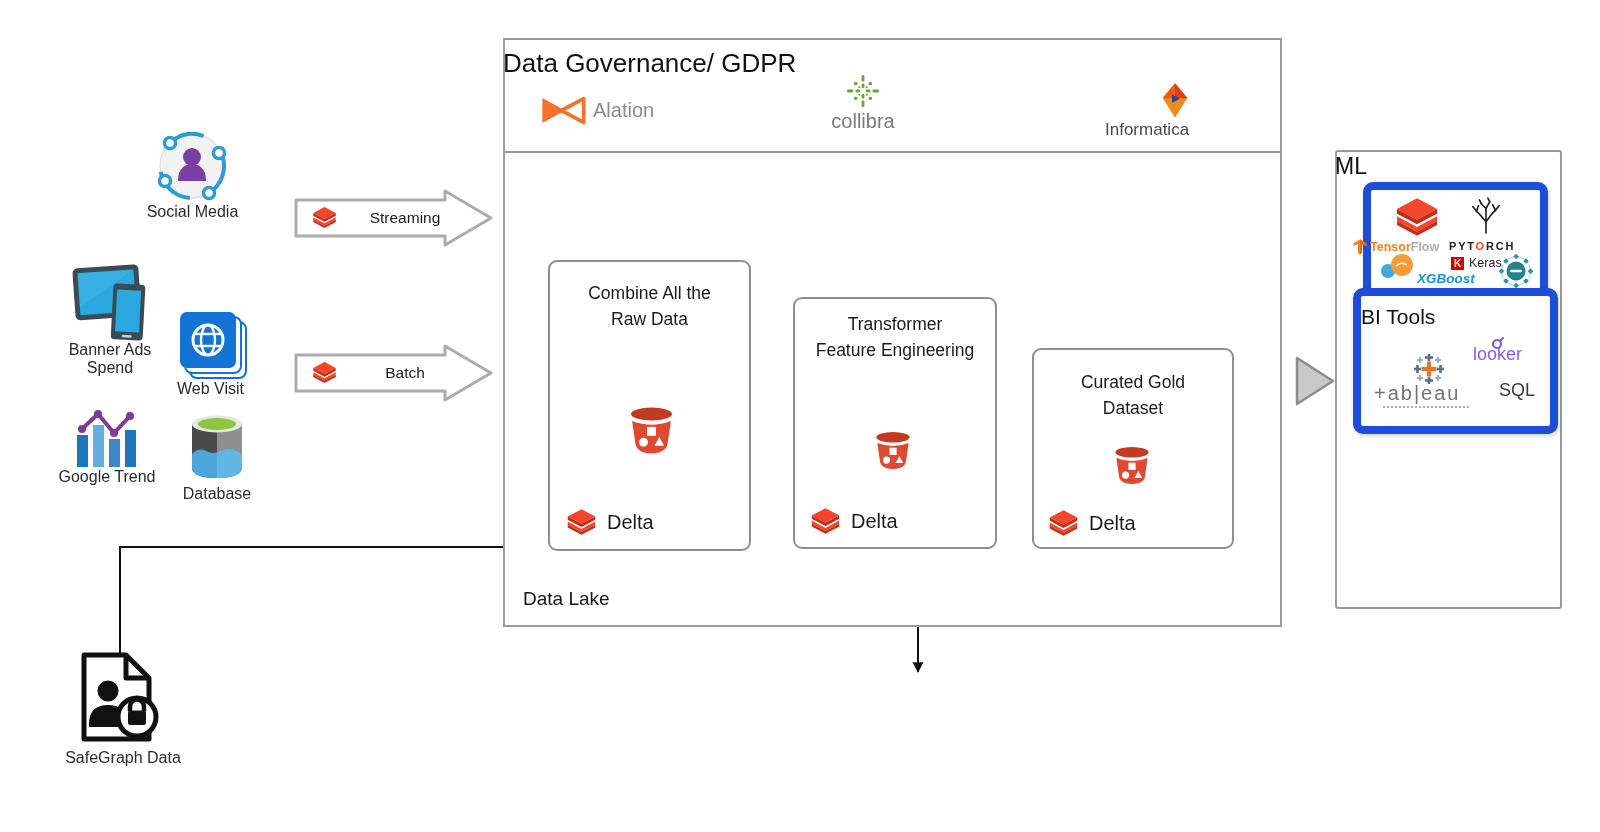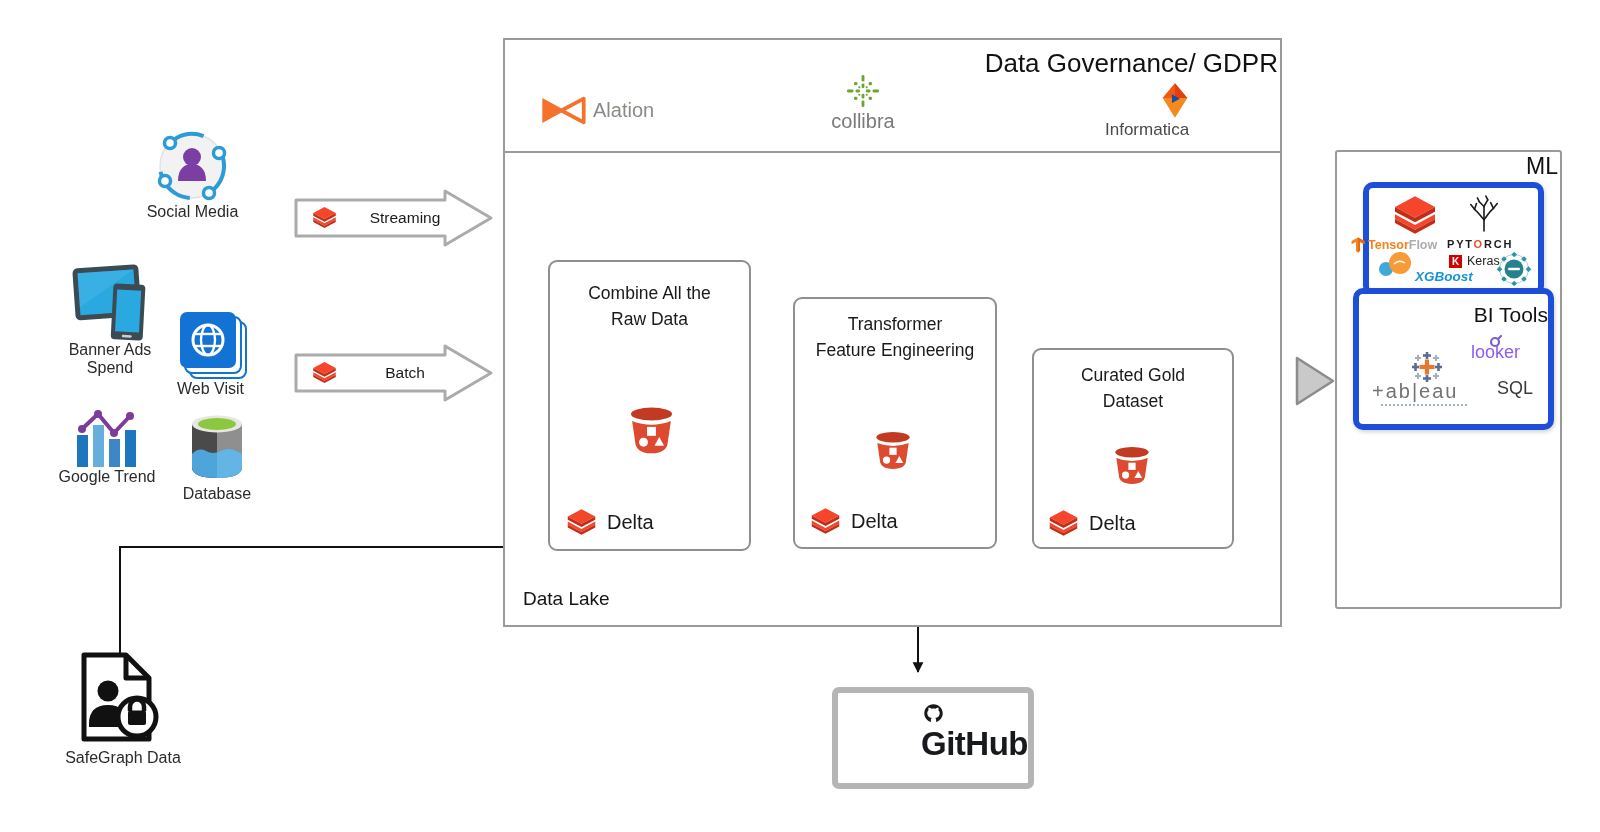--- a/index.html
+++ b/index.html
@@ -1,30 +1,30 @@
 <!DOCTYPE html>
 <html><head>
 <meta charset="utf-8">
 <style>
   html,body{margin:0;padding:0;background:#fff;}
   #canvas{position:relative;width:1600px;height:832px;background:#fff;
           font-family:"Liberation Sans","DejaVu Sans",sans-serif;color:#222;overflow:hidden;}
   .abs{position:absolute;}
   .box{position:absolute;background:#fff;border:2px solid #9a9a9a;}
   .stage{position:absolute;background:#fff;border:2px solid #8f8f8f;border-radius:9px;}
-  .card{position:absolute;background:#fff;border:6px solid #1d4ed8;border-radius:10px;
+  .card{position:absolute;background:#fff;border:8px solid #1d4ed8;border-radius:10px;
         box-shadow:1px 2px 4px rgba(0,0,0,.18);}
   .srclabel{position:absolute;text-align:center;font-size:16px;color:#2b2b2b;line-height:1.15;}
   .stage-title{position:absolute;left:0;right:0;text-align:center;font-size:17.5px;color:#1a1a1a;line-height:1.5;}
   .delta-row{position:absolute;display:flex;align-items:center;gap:9px;}
   .delta-text{font-size:20px;color:#1a1a1a;}
   .big-arrow{position:absolute;width:202px;height:60px;}
   .big-arrow .lbl{position:absolute;left:52px;top:21px;width:120px;text-align:center;
                   font-size:15.5px;color:#1a1a1a;}
-  .center-title{position:absolute;text-align:right;color:#111;}
+  .center-title{position:absolute;text-align:left;color:#111;}
   svg{display:block;}
 </style>
 </head>
 <body>
 
 <div id="canvas">
 
   <svg width="0" height="0" style="position:absolute" aria-hidden="true">
     <defs>
       <g id="dbx-g">
@@ -222,21 +222,21 @@
       </svg>
     <div class="delta-row" style="left:14px;bottom:12px">
       <svg width="33" height="28" viewBox="0 0 36 30">
           <use href="#dbx-g"></use>
         </svg>
       <span class="delta-text">Delta</span>
     </div>
   </div>
 
   <div class="stage" style="left:1032px;top:348px;width:198px;height:197px">
-    <div class="stage-title" style="top:12px">
+    <div class="stage-title" style="top:19px">
       <span style="display:block">Curated Gold</span>
       <span style="display:block">Dataset</span>
     </div>
     <svg class="abs" style="left:79px;top:96px" width="38" height="40" viewBox="0 0 40 42">
         <use href="#bucket-g"></use>
       </svg>
     <div class="delta-row" style="left:13px;bottom:10px">
       <svg width="33" height="28" viewBox="0 0 36 30">
           <use href="#dbx-g"></use>
         </svg>
@@ -338,20 +338,14 @@
         <rect x="23" y="21" width="2" height="6"></rect>
           <rect x="21" y="23" width="6" height="2"></rect>
       </g>
     </svg>
     <div class="abs" style="left:13px;top:86px;font-size:20px;letter-spacing:2px;color:#737373">+ab|eau</div>
     <div class="abs" style="left:22px;top:110px;width:86px;border-bottom:2px dotted #9FB3C8"></div>
     <div class="abs" style="left:138px;top:84px;font-size:18px;color:#3A3A3A">SQL</div>
   </div>
 
 
-  <div class="card" style="left:832px;top:687px;width:190px;height:90px;border-color:#B5B5B5;border-radius:7px;box-shadow:none">
-    <svg class="abs" style="left:85px;top:10px" width="21" height="21" viewBox="0 0 32 32">
-        <use href="#octo-g"></use>
-      </svg>
-    <div class="center-title" style="left:0;top:32px;width:100%;font-size:33px;font-weight:800;color:#17191C;letter-spacing:-0.5px">GitHub</div>
-  </div>
 
 </div>
 
 </body></html>

